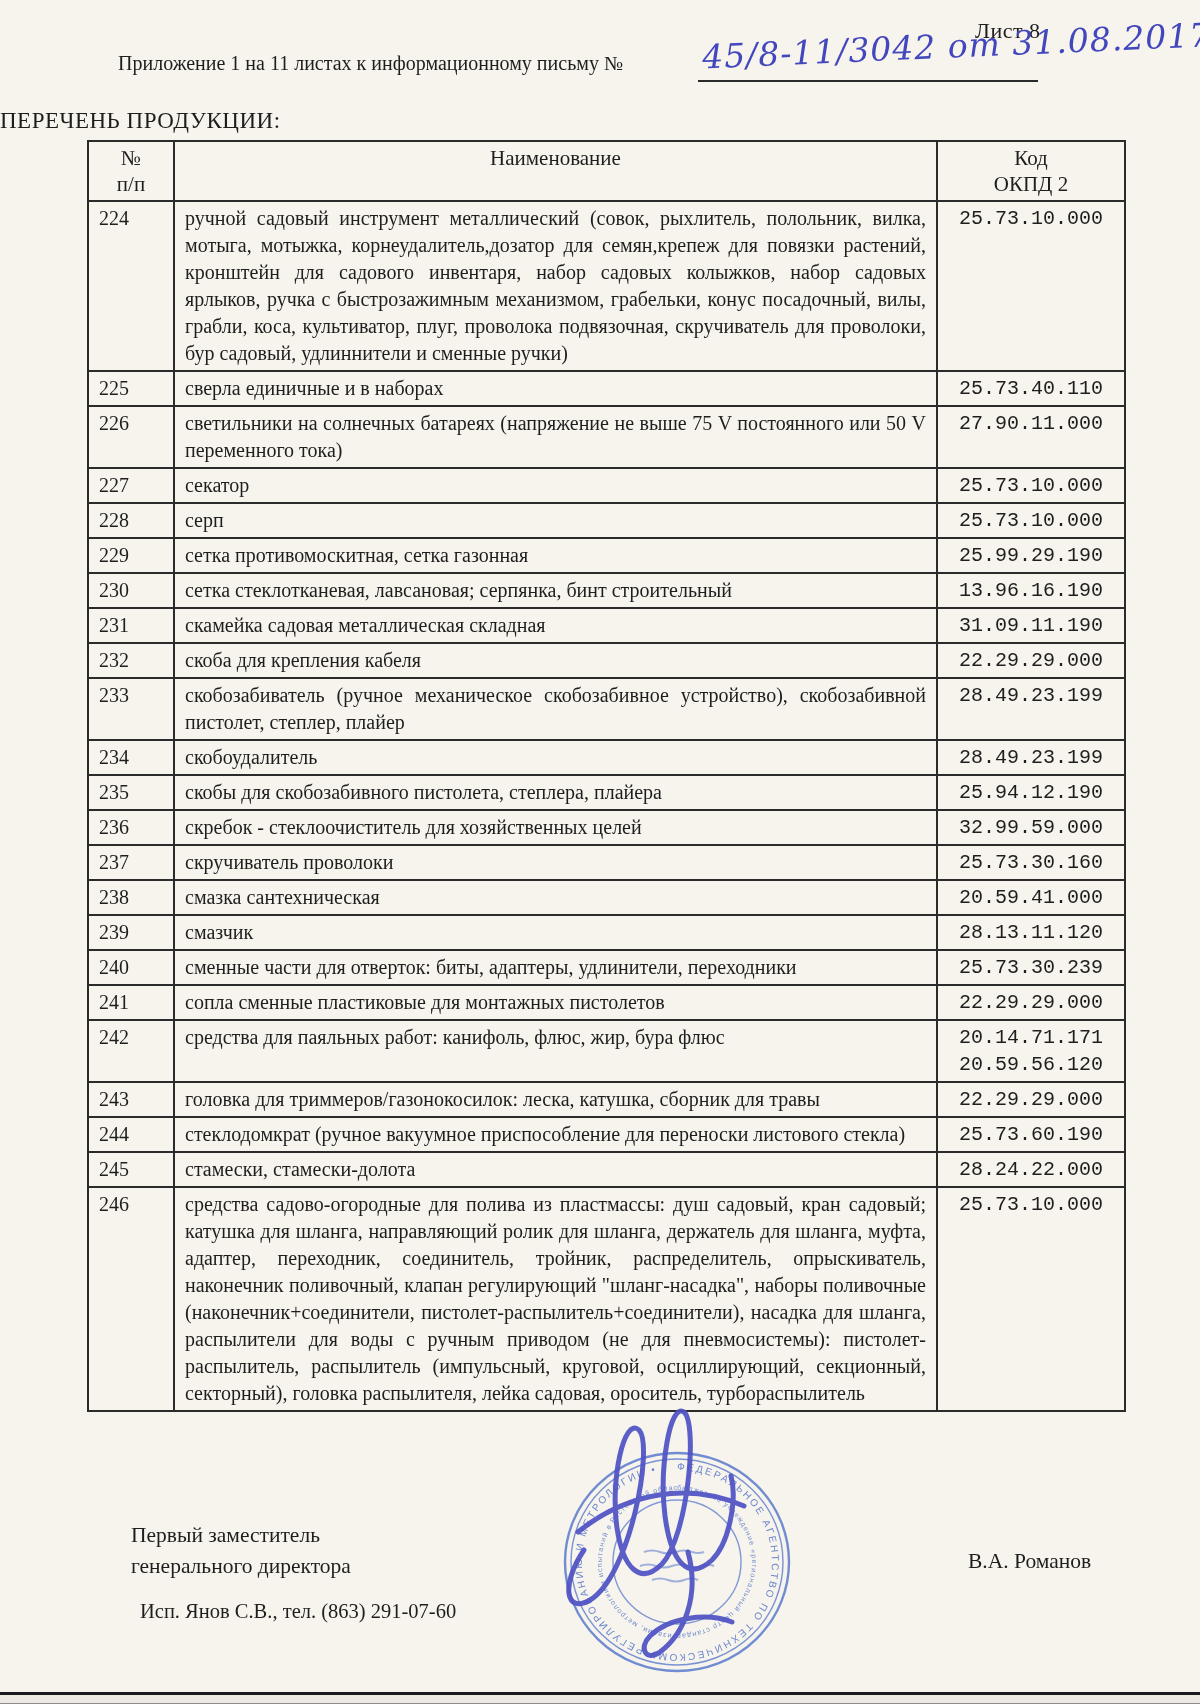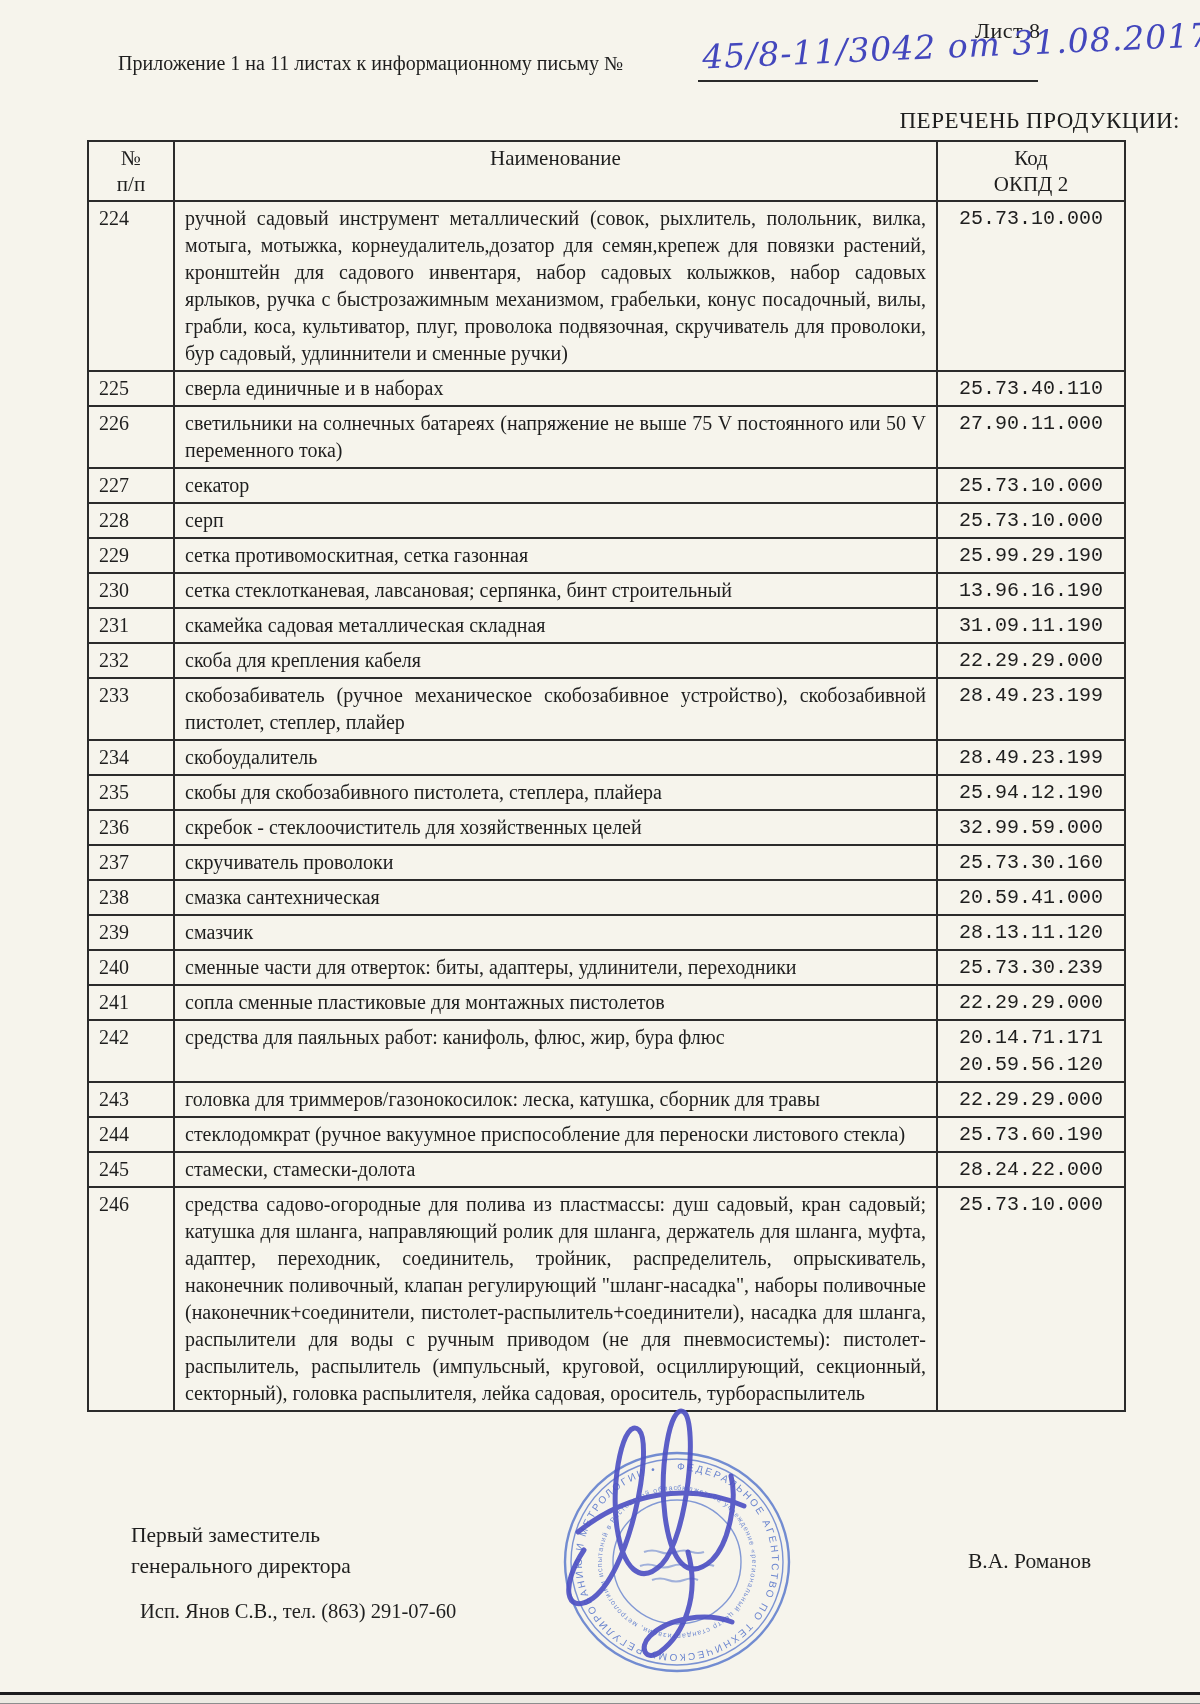--- a/index.html
+++ b/index.html
@@ -13,21 +13,21 @@
   
   .sheet-label{top:18px;left:962px;font-size:22px;letter-spacing:.5px;margin-left:13px;}
   .appendix-line{top:52px;left:118px;font-size:20px;white-space:nowrap;}
   .hw-number{
     top:30px;left:702px;width:340px;
     font-family:"DejaVu Serif", serif;font-style:italic;
     font-size:33px;color:#4347bd;transform:rotate(-2.5deg);
     letter-spacing:1px;white-space:nowrap;
   }
   .hw-underline{top:80px;left:698px;width:340px;height:0;border-top:2px solid #2a2a2a;}
-  .doc-title{top:108px;left:0;width:1180px;text-align:right;font-size:23px;letter-spacing:.5px;}
+  .doc-title{top:108px;left:0;width:1180px;text-align:left;font-size:23px;letter-spacing:.5px;}
 
   
   table.products{
     position:absolute;top:140px;left:87px;width:1037px;
     border-collapse:collapse;table-layout:fixed;
     font-size:20px;line-height:27px;
   }
   table.products td,table.products th{
     border:2px solid #2b2b2b;vertical-align:top;
     padding:3px 10px;font-weight:normal;

